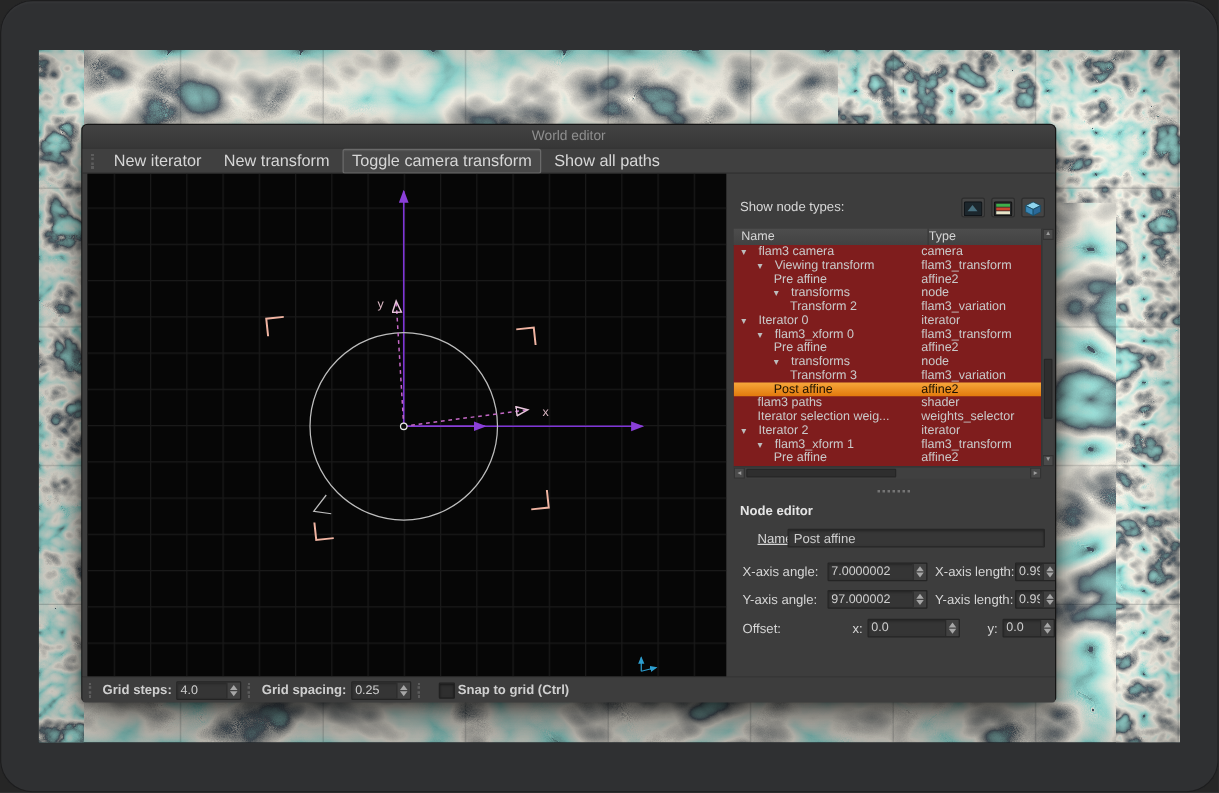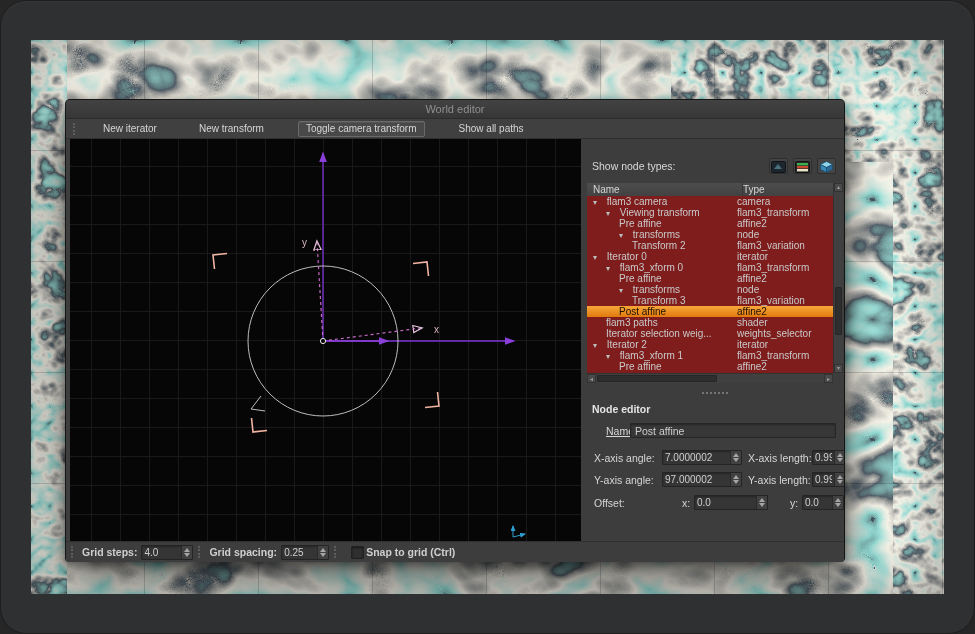--- a/index.html
+++ b/index.html
@@ -32,21 +32,21 @@
     border-bottom:1px solid #2c2c2c;border-radius:4px 4px 0 0;
     color:#8f8f8f;font-size:11px;
   }
   .toolbar{
     height:19px;background:#404040;border-bottom:1px solid #2f2f2f;
     display:flex;align-items:center;padding-left:2px;
   }
   .grip{width:2px;height:12px;border-left:2px dotted #5d5d5d;margin:0 5px;}
   .tb-btn{
     background:transparent;border:1px solid transparent;color:#d6d6d6;
-    font-family:inherit;font-size:10px;padding:1px 7px 2px;margin:0 13px;border-radius:2px;
+    font-family:inherit;font-size:13px;padding:1px 7px 2px;margin:0 1px;border-radius:2px;
   }
   .tb-btn.active{
     background:#494949;border:1px solid #6a6a6a;
     box-shadow:inset 0 1px 0 rgba(255,255,255,0.07);
   }
   .content{position:relative;height:402px;background:#3d3d3d;}
   .statusbar{
     height:20px;background:#3d3d3d;border-top:1px solid #303030;
     display:flex;align-items:center;font-size:10.5px;color:#cfcfcf;
     border-radius:0 0 2px 2px;

